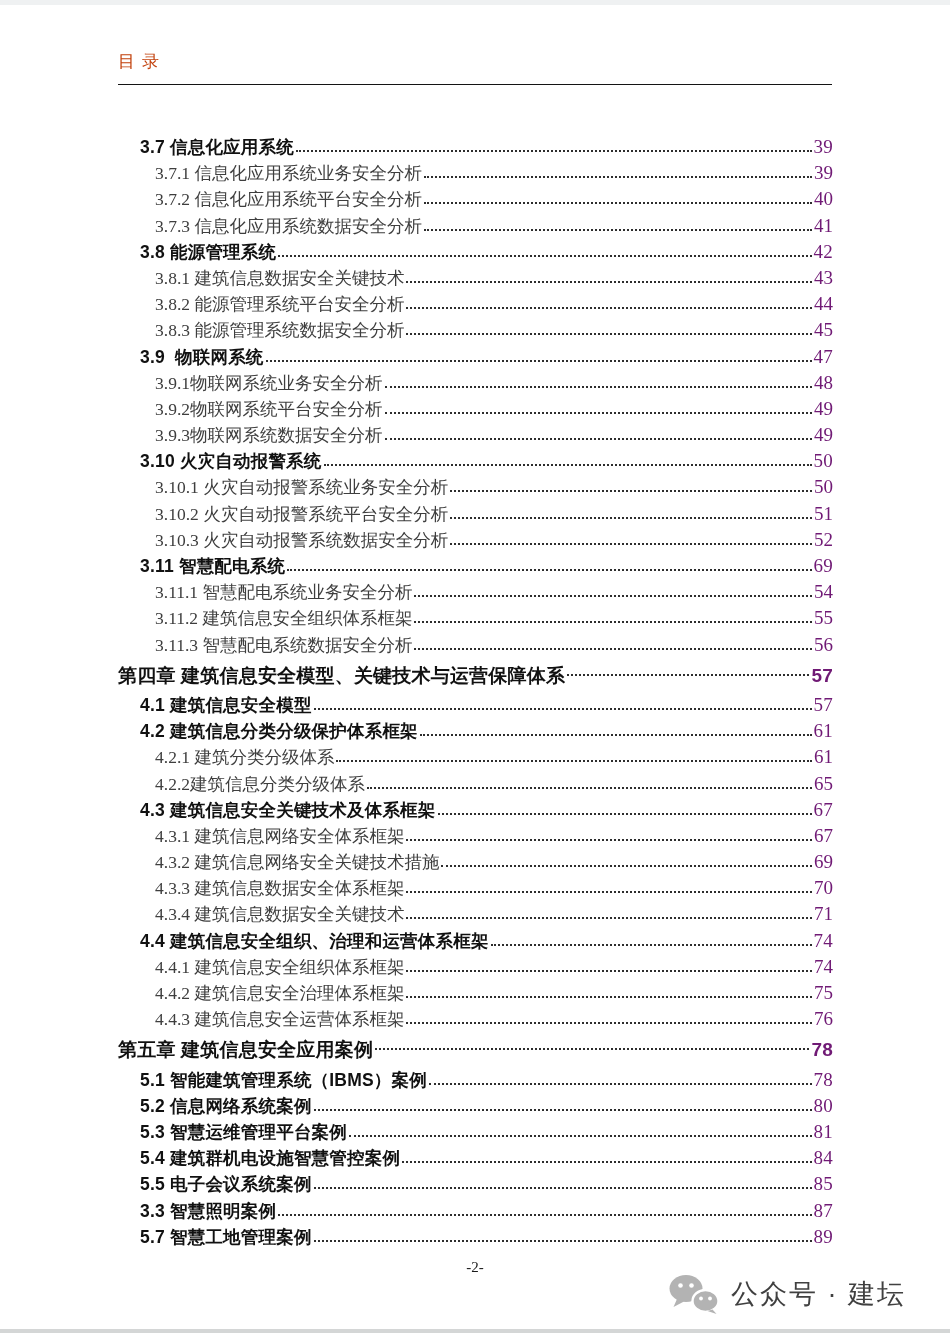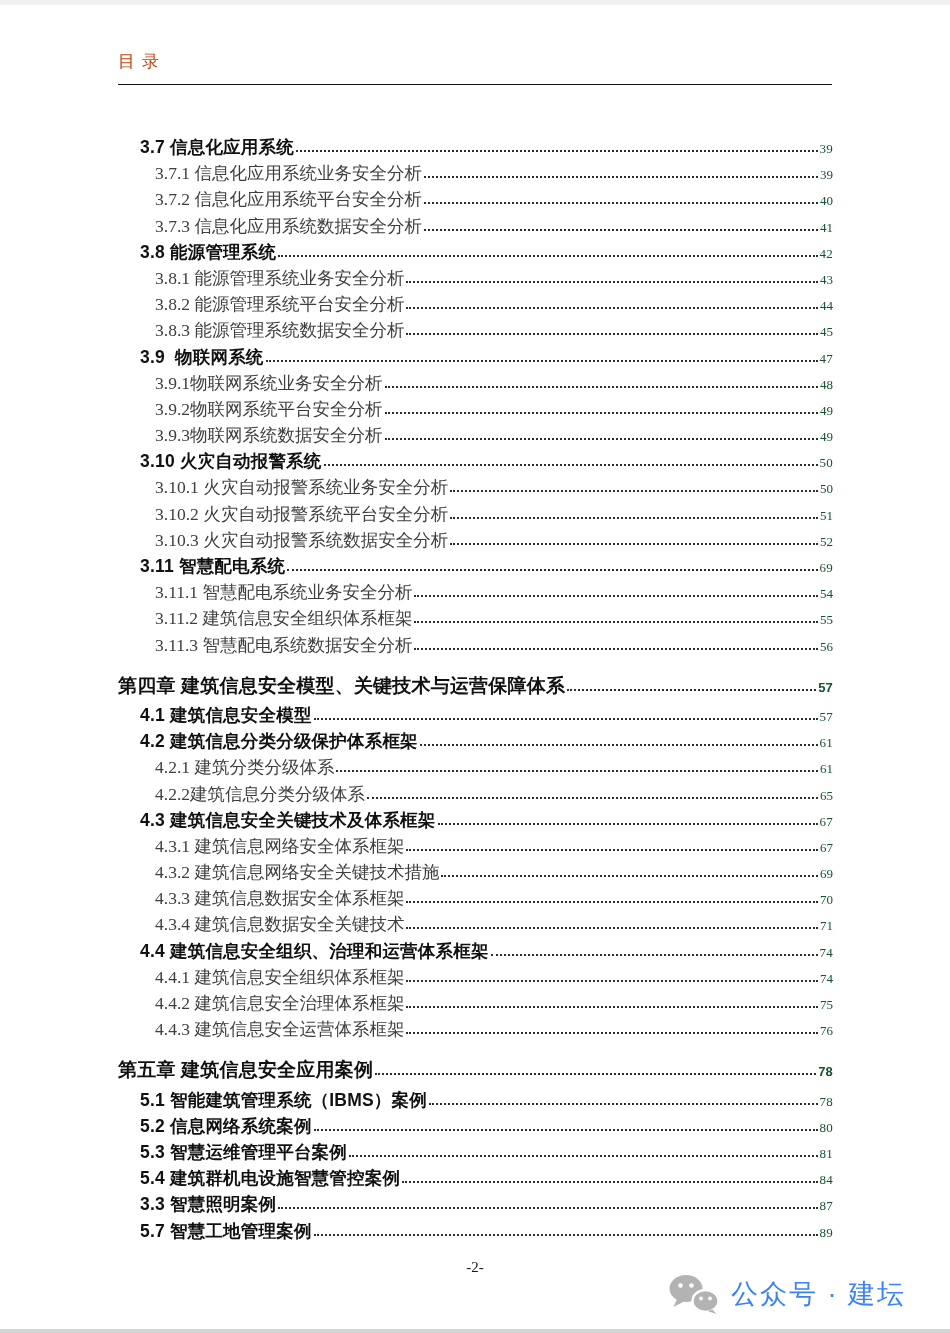--- a/index.html
+++ b/index.html
@@ -33,52 +33,53 @@
     position: absolute; left: 118px; top: 134px; width: 715px;
   }
   .entry {
     display: flex; align-items: baseline;
     height: 26.2px; font-size: 17.5px; line-height: 26.2px;
     color: #111;
   }
   .entry .label { white-space: pre; }
   .entry.l1 {
     font-weight: bold; font-size: 19px;
-    margin-top: 15px; margin-bottom: 3px;
+    margin-top: 5px; margin-bottom: 3px;
     font-family: "Liberation Sans", "DejaVu Sans", sans-serif;
     letter-spacing: 0.2px;
+    align-items: center;
   }
   .entry.l1 .pagenum { font-weight: bold; font-family: "Liberation Sans", "DejaVu Sans", sans-serif; }
   .entry.l2 {
     font-weight: bold; padding-left: 22px;
     font-family: "Liberation Sans", "DejaVu Sans", sans-serif;
     letter-spacing: 0.2px;
   }
   .entry.l3 {
     padding-left: 37px; color: #3e3e3e; font-weight: normal;
   }
   .leader {
     flex: 1 1 auto; min-width: 12px;
     border-bottom: 2.3px dotted #2d2d2d;
     margin: 0 2px 0 2px;
     transform: translateY(-1px);
   }
   .pagenum {
     font-family: "Liberation Serif", "DejaVu Serif", serif;
-    font-weight: normal; font-size: 13px; color: #14532d;
+    font-weight: normal; font-size: 19px; color: #701a75;
     flex: 0 0 auto;
   }
   .doc-footer {
     position: absolute; left: 0; top: 1259px; width: 100%;
     text-align: center; font-size: 15px; color: #1a1a1a;
   }
   .watermark {
     position: absolute; top: 1274px; right: 44px;
     display: flex; align-items: center; gap: 11px;
-    color: #3b82f6;
+    color: #404040;
     font-size: 27px;
     font-family: "Liberation Sans", "DejaVu Sans", sans-serif;
     letter-spacing: 2px;
   }
   .watermark svg { display: block; }
 </style>
 </head>
 <body>
 
 <div class="edge-strip-top"></div>
@@ -107,21 +108,21 @@
       <span class="label">3.7.3 信息化应用系统数据安全分析</span>
       <span class="leader"></span>
       <span class="pagenum">41</span>
     </div>
     <div class="entry l2">
       <span class="label">3.8 能源管理系统</span>
       <span class="leader"></span>
       <span class="pagenum">42</span>
     </div>
     <div class="entry l3">
-      <span class="label">3.8.1 能源管理系统业务安全分析</span>
+      <span class="label">3.8.1 建筑信息数据安全关键技术</span>
       <span class="leader"></span>
       <span class="pagenum">43</span>
     </div>
     <div class="entry l3">
       <span class="label">3.8.2 能源管理系统平台安全分析</span>
       <span class="leader"></span>
       <span class="pagenum">44</span>
     </div>
     <div class="entry l3">
       <span class="label">3.8.3 能源管理系统数据安全分析</span>
@@ -275,20 +276,25 @@
     </div>
     <div class="entry l2">
       <span class="label">5.3 智慧运维管理平台案例</span>
       <span class="leader"></span>
       <span class="pagenum">81</span>
     </div>
     <div class="entry l2">
       <span class="label">5.4 建筑群机电设施智慧管控案例</span>
       <span class="leader"></span>
       <span class="pagenum">84</span>
+    </div>
+    <div class="entry l2">
+      <span class="label">5.5 电子会议系统案例</span>
+      <span class="leader"></span>
+      <span class="pagenum">85</span>
     </div>
     <div class="entry l2">
       <span class="label">3.3 智慧照明案例</span>
       <span class="leader"></span>
       <span class="pagenum">87</span>
     </div>
     <div class="entry l2">
       <span class="label">5.7 智慧工地管理案例</span>
       <span class="leader"></span>
       <span class="pagenum">89</span>

